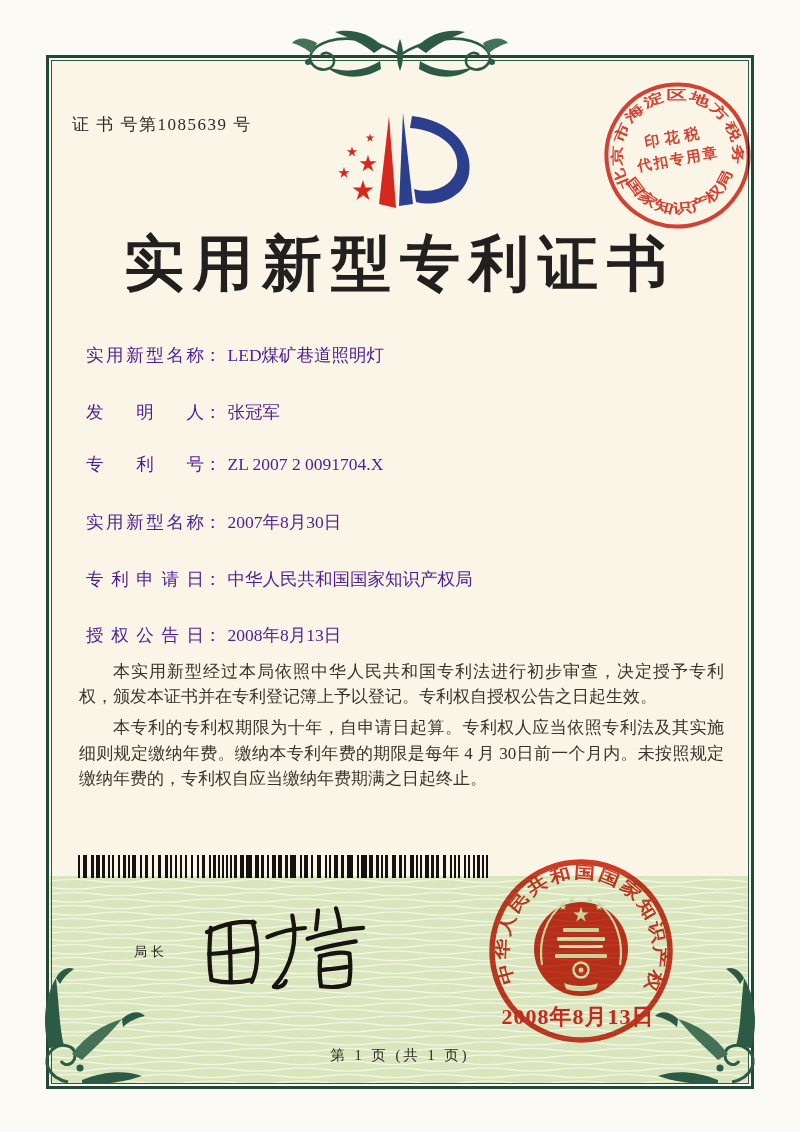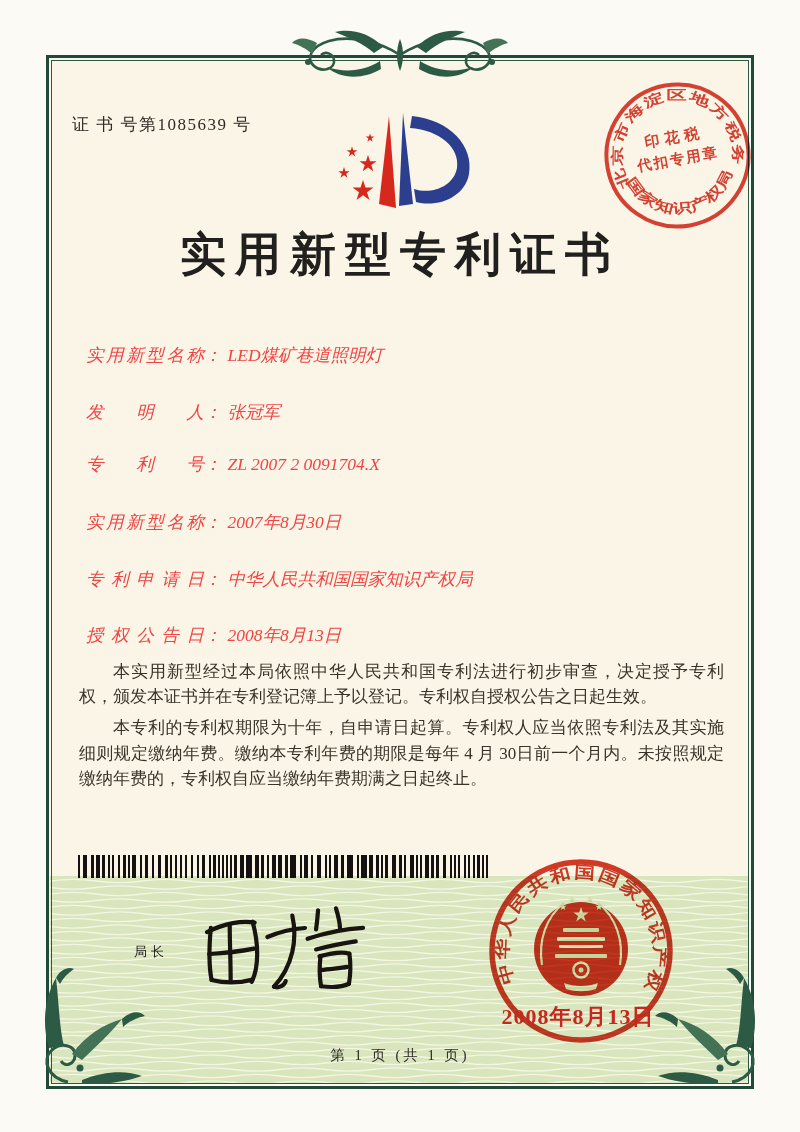--- a/index.html
+++ b/index.html
@@ -12,23 +12,23 @@
   
   .paper-inner{left:49px;top:58px;width:699px;height:1025px;background:#faf5e6;z-index:0;}
   .frame{left:46px;top:55px;width:702px;height:1028px;border:3px solid #20493a;z-index:5;pointer-events:none;}
   .frame-inner{position:absolute;inset:2px;border:1px solid #2a5a46;}
   
   .band{left:50px;top:876px;width:698px;height:207px;background:#d9e5bd;z-index:1;overflow:hidden;}
   
   .cert-no{left:72px;top:113px;font-size:17px;letter-spacing:1.5px;color:#2e2a24;z-index:3;}
   .logo{left:318px;top:100px;z-index:3;}
   .tax-stamp{left:600px;top:78px;z-index:7;transform:rotate(-10deg);mix-blend-mode:multiply;opacity:.95;}
-  .title{left:0;right:0;top:224px;text-align:center;font-size:46px;font-weight:bold;letter-spacing:9px;color:#21201e;z-index:3;}
-  
-  .row{left:86px;font-size:17.5px;color:#ef4444;z-index:3;white-space:nowrap;font-style:italic;}
+  .title{left:0;right:0;top:224px;text-align:center;font-size:60px;font-weight:bold;letter-spacing:9px;color:#21201e;z-index:3;}
+  
+  .row{left:86px;font-size:17.5px;color:#4c1d95;z-index:3;white-space:nowrap;}
   .flabel{display:inline-block;width:118px;text-align:justify;text-align-last:justify;}
   .fvalue{margin-left:6px;}
   
   .paras{left:79px;top:659px;width:645px;z-index:3;}
   .paras p{margin:0 0 6px 0;text-indent:2em;font-size:17px;line-height:25.2px;color:#3a332a;text-align:justify;}
   
   .barcode{left:78px;top:855px;width:414px;height:23px;z-index:3;}
   .barcode i{position:absolute;top:0;bottom:0;background:#141210;display:block;}
   
   .signer-title{left:134px;top:943px;font-size:13px;letter-spacing:4px;color:#23201b;z-index:3;}

